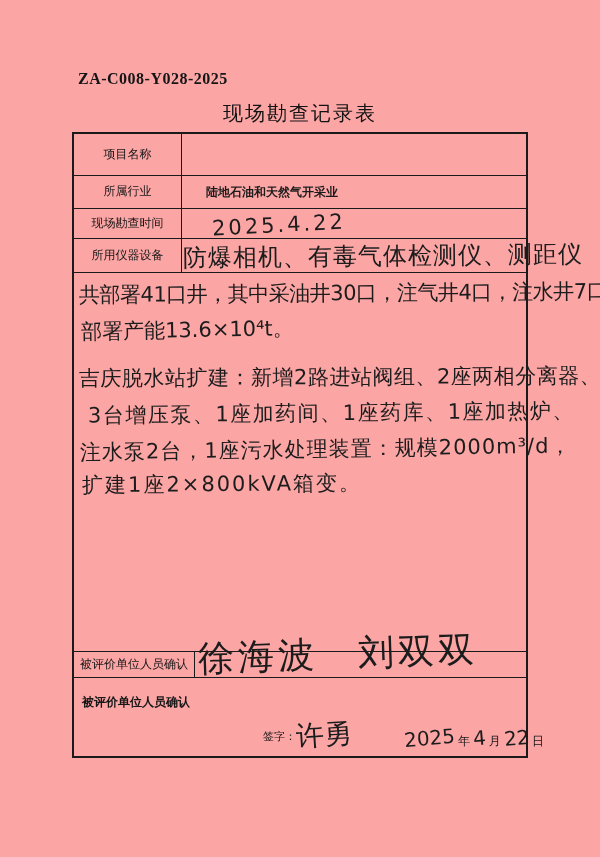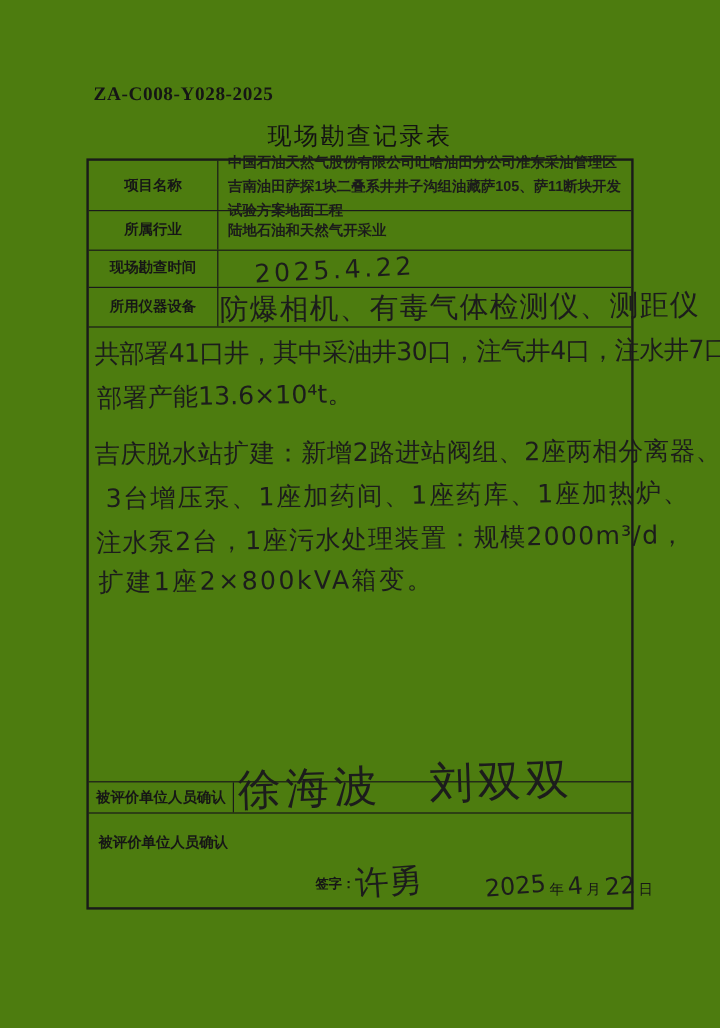--- a/index.html
+++ b/index.html
@@ -4,21 +4,21 @@
 <style>
   * { margin:0; padding:0; box-sizing:border-box; }
   html,body { width:600px; height:857px; }
   body {
     background:#ffffff;
     font-family:"Liberation Serif", serif;
     color:#111;
     position:relative;
     overflow:hidden;
   }
-  .page { position:absolute; inset:0; background:#4d7c0f; }
+  .page { position:absolute; inset:0; background:#fca5a5; }
 
   .doc-number {
     position:absolute; left:78px; top:70px;
     font-family:"Liberation Serif", serif;
     font-weight:700; font-size:16px; letter-spacing:0.5px; color:#151515;
   }
   .doc-title {
     position:absolute; left:0; top:100px; width:600px;
     text-align:center; font-weight:400; font-size:20px; color:#131313;
     letter-spacing:2px;
@@ -30,31 +30,31 @@
     border:2px solid #1a1a1a;
     display:flex; flex-direction:column;
   }
   .t-row { display:flex; flex-direction:row; border-bottom:1.5px solid #1a1a1a; }
   .t-row:last-child { border-bottom:none; }
   .t-label {
     width:108px; flex:0 0 108px;
     border-right:1.5px solid #1a1a1a;
     display:flex; align-items:center; justify-content:center;
     font-family:"Liberation Sans", sans-serif;
-    font-weight:700; font-size:12px; color:#161616; text-align:center;
+    font-weight:400; font-size:12px; color:#161616; text-align:center;
     padding:2px 4px;
   }
   .t-value {
     flex:1; display:flex; align-items:center;
     font-family:"Liberation Sans", sans-serif;
     font-weight:700; font-size:12px; color:#1b1b1b;
     padding:3px 8px; line-height:20px;
   }
   .row-project   { height:42px; }
-  .row-industry  { height:33px; }
+  .row-industry  { height:33px;gap:16px; }
   .row-date      { height:31px; }
   .row-devices   { height:34px; }
   .row-notes     { height:381px; border-bottom:1.5px solid #1a1a1a; }
   .row-sign      { height:26px; }
   .row-sign .t-label { width:121px; flex:0 0 121px; }
   .row-confirm   { height:79px; display:block; position:relative; }
   .confirm-label {
     position:absolute; left:8px; top:16px;
     font-family:"Liberation Sans", sans-serif;
     font-weight:700; font-size:12px; color:#161616;text-align:center;
@@ -78,21 +78,21 @@
   .hw-p2-l3       { left:80px;  top:435px; font-size:21px; transform:rotate(-0.8deg); letter-spacing:1px; }
   .hw-p2-l4       { left:82px;  top:470px; font-size:21px; transform:rotate(-0.5deg); letter-spacing:2px; }
   .hw-signatures  { left:198px; top:630px; font-size:36px; transform:rotate(-2deg); letter-spacing:4px; }
   .hw-confirm-sig { left:296px; top:716px; font-size:28px; transform:rotate(-4deg); }
 
   .sign-line {
     position:absolute; left:263px; top:729px;
     display:flex; align-items:baseline;
     font-family:"Liberation Sans", sans-serif;
   }
-  .sign-label { font-weight:700; font-size:11px; color:#161616; }
+  .sign-label { font-weight:400; font-size:11px; color:#161616; }
 
   .date-line {
     position:absolute; left:404px; top:726px;
     display:flex; align-items:baseline; gap:3px;
     font-family:"Liberation Sans", sans-serif;
   }
   .date-line .hw-num {
     position:static; font-family:"DejaVu Sans", cursive;
     color:#1c1c1c; font-size:20px; transform:rotate(-5deg); display:inline-block;
   }
@@ -103,21 +103,20 @@
 
 <div class="page">
 
   <div class="doc-number">ZA-C008-Y028-2025</div>
   <div class="doc-title">现场勘查记录表</div>
 
   <div class="form-table">
 
     <div class="t-row row-project">
       <div class="t-label">项目名称</div>
-      <div class="t-value">中国石油天然气股份有限公司吐哈油田分公司准东采油管理区吉南油田萨探1块二叠系井井子沟组油藏萨105、萨11断块开发试验方案地面工程</div>
     </div>
 
     <div class="t-row row-industry">
       <div class="t-label">所属行业</div>
       <div class="t-value">陆地石油和天然气开采业</div>
     </div>
 
     <div class="t-row row-date">
       <div class="t-label">现场勘查时间</div>
       <div class="t-value"></div>

